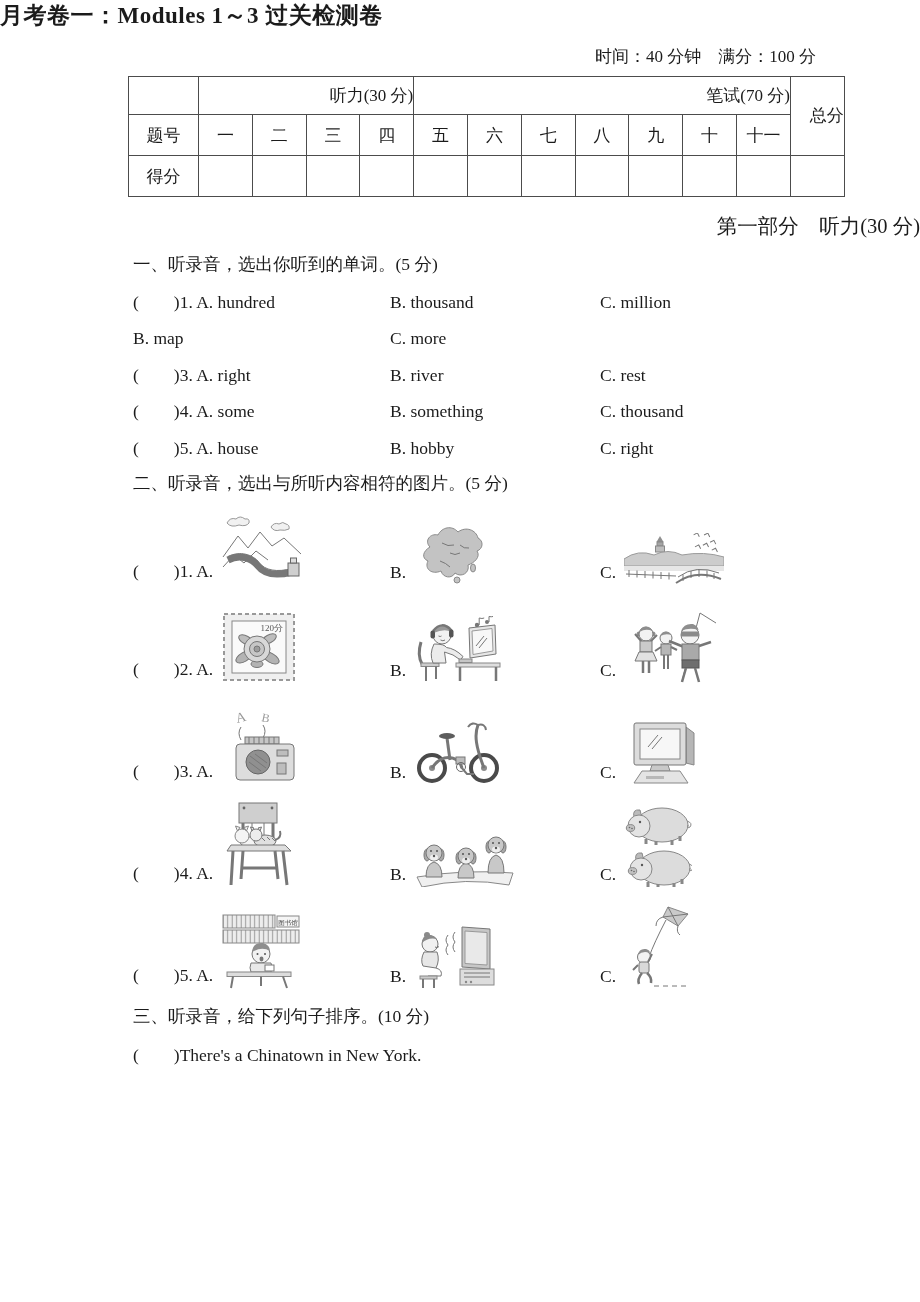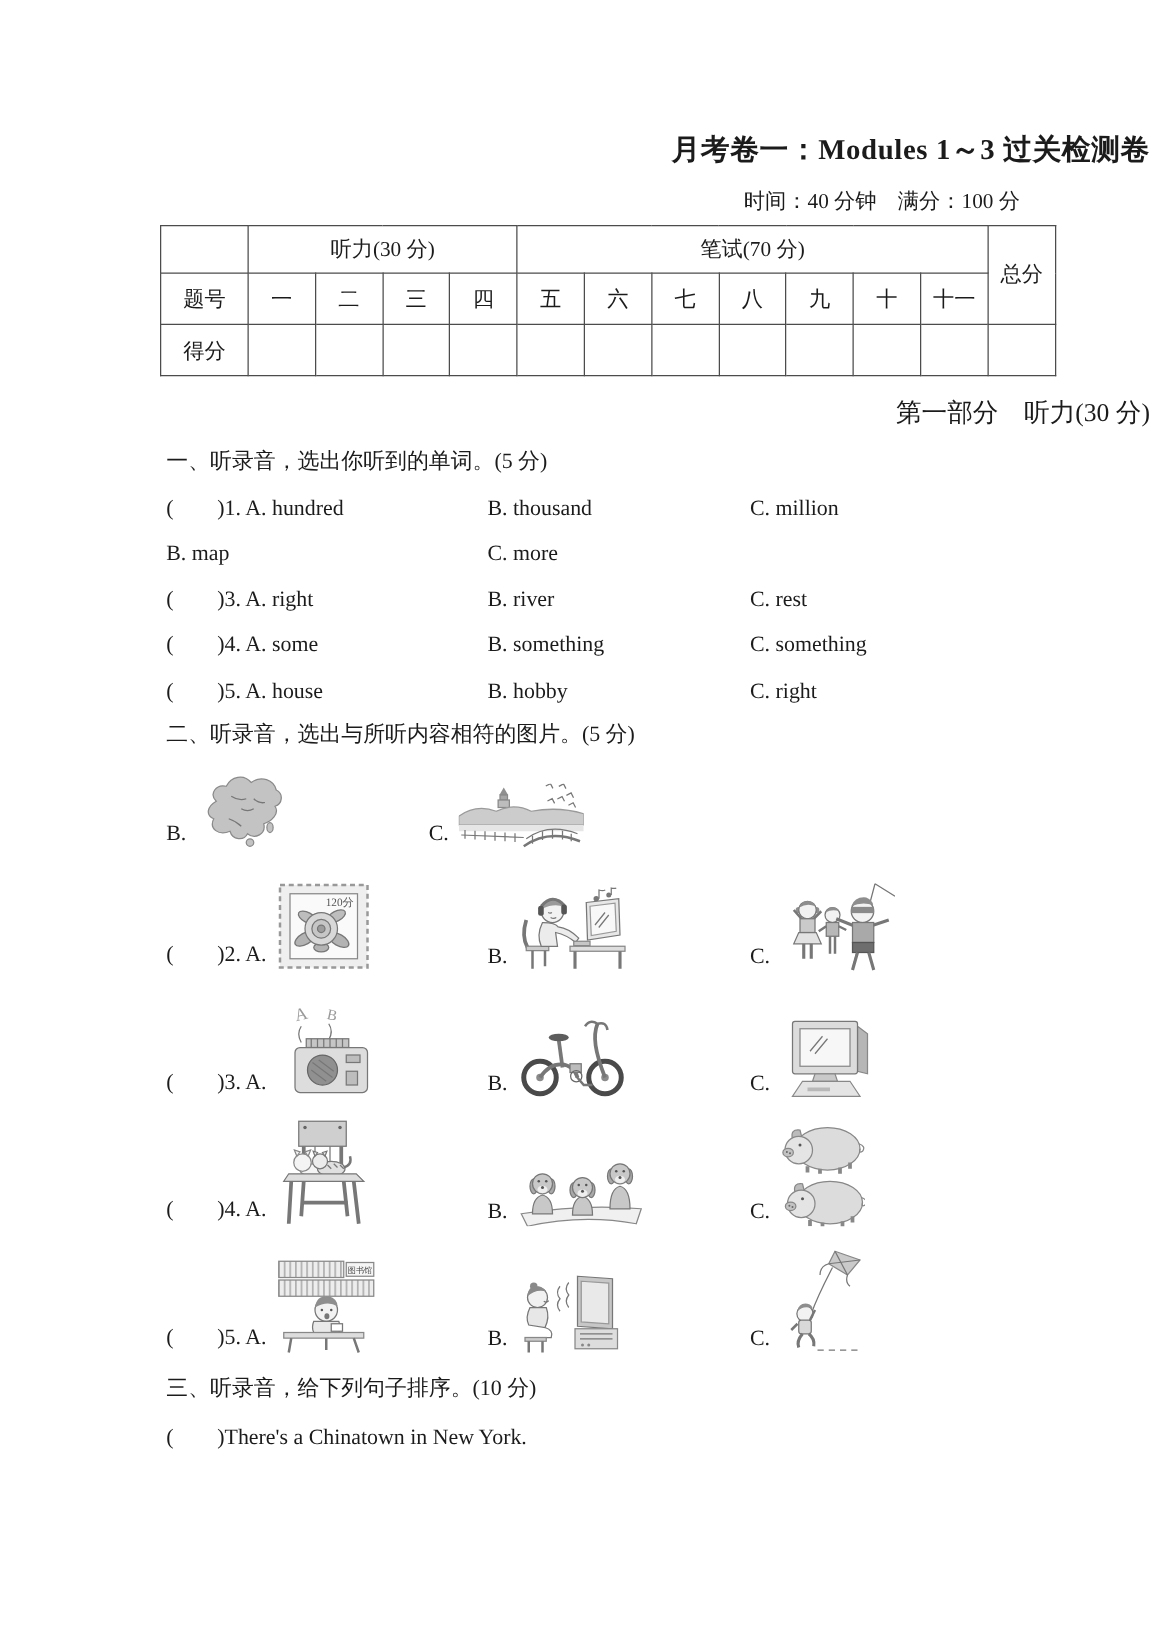--- a/index.html
+++ b/index.html
@@ -1,23 +1,23 @@
 <!DOCTYPE html>
 <html><head>
 <meta charset="utf-8">
 <style>
   html,body{margin:0;padding:0;background:#fff;}
   .page{position:relative;width:920px;height:1302px;background:#fff;overflow:hidden;
         font-family:"Liberation Serif","DejaVu Serif",serif;color:#1b1b1b;}
-  .title{padding-top:104px;text-align:right;font-size:23px;font-weight:bold;letter-spacing:.5px;}
+  .title{text-align:left;font-size:23px;font-weight:bold;letter-spacing:.5px;}
   .meta{margin-top:14px;padding-right:104px;text-align:right;font-size:17px;}
   table.score{border-collapse:collapse;margin:8px 0 0 128px;table-layout:fixed;width:716px;}
   table.score td{border:1px solid #4c4c4c;text-align:center;vertical-align:middle;
                  font-size:17px;padding:0;overflow:hidden;}
-  tr.r1 td{height:37px;} tr.r2 td{height:40px;} tr.r3 td{height:40px;}
+  tr.r1 td{height:37px;text-align:right;} tr.r2 td{height:40px;} tr.r3 td{height:40px;}
   td.total{word-break:break-all;line-height:1.75;padding:0 16px;}
   .part-heading{margin-top:15px;text-align:right;font-size:20.5px;}
   .content{margin-left:133px;width:690px;font-size:17.5px;}
   .s-title{margin-top:13px;line-height:23px;}
   .opt-row{display:grid;grid-template-columns:257px 210px 1fr;margin-top:14.5px;line-height:22px;}
   .p2row{display:flex;align-items:flex-end;}
   .p2row .cell1{width:257px;display:flex;align-items:flex-end;}
   .p2row .cell2{width:210px;display:flex;align-items:flex-end;}
   .p2row .cell3{flex:1;display:flex;align-items:flex-end;}
   .p2row .lbl{margin-bottom:2px;white-space:nowrap;}
@@ -95,31 +95,45 @@
       <span>C. more</span>
     </div>
     <div class="opt-row">
       <span>(　　)3. A. right</span>
       <span>B. river</span>
       <span>C. rest</span>
     </div>
     <div class="opt-row">
       <span>(　　)4. A. some</span>
       <span>B. something</span>
-      <span>C. something</span>
+      <span>C. thousand</span>
     </div>
     <div class="opt-row">
       <span>(　　)5. A. house</span>
       <span>B. hobby</span>
       <span>C. right</span>
     </div>
 
     <div class="s-title">二、听录音，选出与所听内容相符的图片。(5 分)</div>
 
     <div class="p2row mt18">
+      <div class="cell1">
+        <span class="lbl">(　　)1. A.</span>
+        <svg width="82" height="72" viewBox="0 0 82 72">
+          <path d="M6 10 q3-6 9-4 q4-4 9 0 q5-1 4 4 q-3 4 -10 2 q-8 3 -12-2z" fill="#f1f1f1" stroke="#999"></path>
+          <path d="M50 14 q3-5 8-3 q4-3 7 0 q4 1 3 5 q-4 2 -9 1 q-6 2 -9-3z" fill="#f1f1f1" stroke="#999"></path>
+          <path class="ln" d="M2 44 L17 23 L27 35 L39 19 L51 33 L63 25 L80 41" stroke="#8a8a8a"></path>
+          <path class="ln" d="M2 54 L13 42 L23 50 L35 38 L47 47" stroke="#b0b0b0"></path>
+          <path class="ln" d="M7 47 C19 41 31 45 37 53 C43 61 55 63 71 59" stroke="#7d7d7d" stroke-width="7"></path>
+          <path class="ln" d="M7 43.5 C19 37.5 32 41.5 38 49.5 C44 57.5 56 59.5 71 55.5" stroke="#555"></path>
+          <path class="ln" d="M10 44 l2 3 M16 41.5 l2 3 M22 41 l2 3 M28 42.5 l2 3 M34 46.5 l2 3 M40 52.5 l2 3 M48 57 l1.5 3 M56 59 l1 3 M63 59.5 l1 3" stroke="#555"></path>
+          <rect x="67" y="50" width="11" height="13" fill="#cfcfcf" stroke="#666"></rect>
+          <rect x="69.5" y="45" width="6" height="5" fill="#dedede" stroke="#666"></rect>
+        </svg>
+      </div>
       <div class="cell2">
         <span class="lbl">B.</span>
         <svg width="70" height="62" viewBox="0 0 70 62">
           <path d="M16 24 C10 18 16 10 24 12 C28 4 38 2 44 9 C52 3 62 7 64 15 C70 18 69 26 63 28 C67 34 60 40 54 42 C56 50 47 55 41 50 C38 56 29 55 27 48 C18 52 10 46 14 38 C7 35 9 28 16 24 Z" fill="#c3c3c3" stroke="#8a8a8a"></path>
           <path class="ln" d="M28 20 q6 4 12 2 M36 30 q5 3 10 0 M26 38 q6 2 10 6 M46 22 q4 4 9 3" stroke="#9a9a9a"></path>
           <ellipse cx="59" cy="45" rx="2.5" ry="4" fill="#c3c3c3" stroke="#8a8a8a"></ellipse>
           <circle cx="43" cy="57" r="3" fill="#c3c3c3" stroke="#8a8a8a"></circle>
         </svg>
       </div>
       <div class="cell3">

